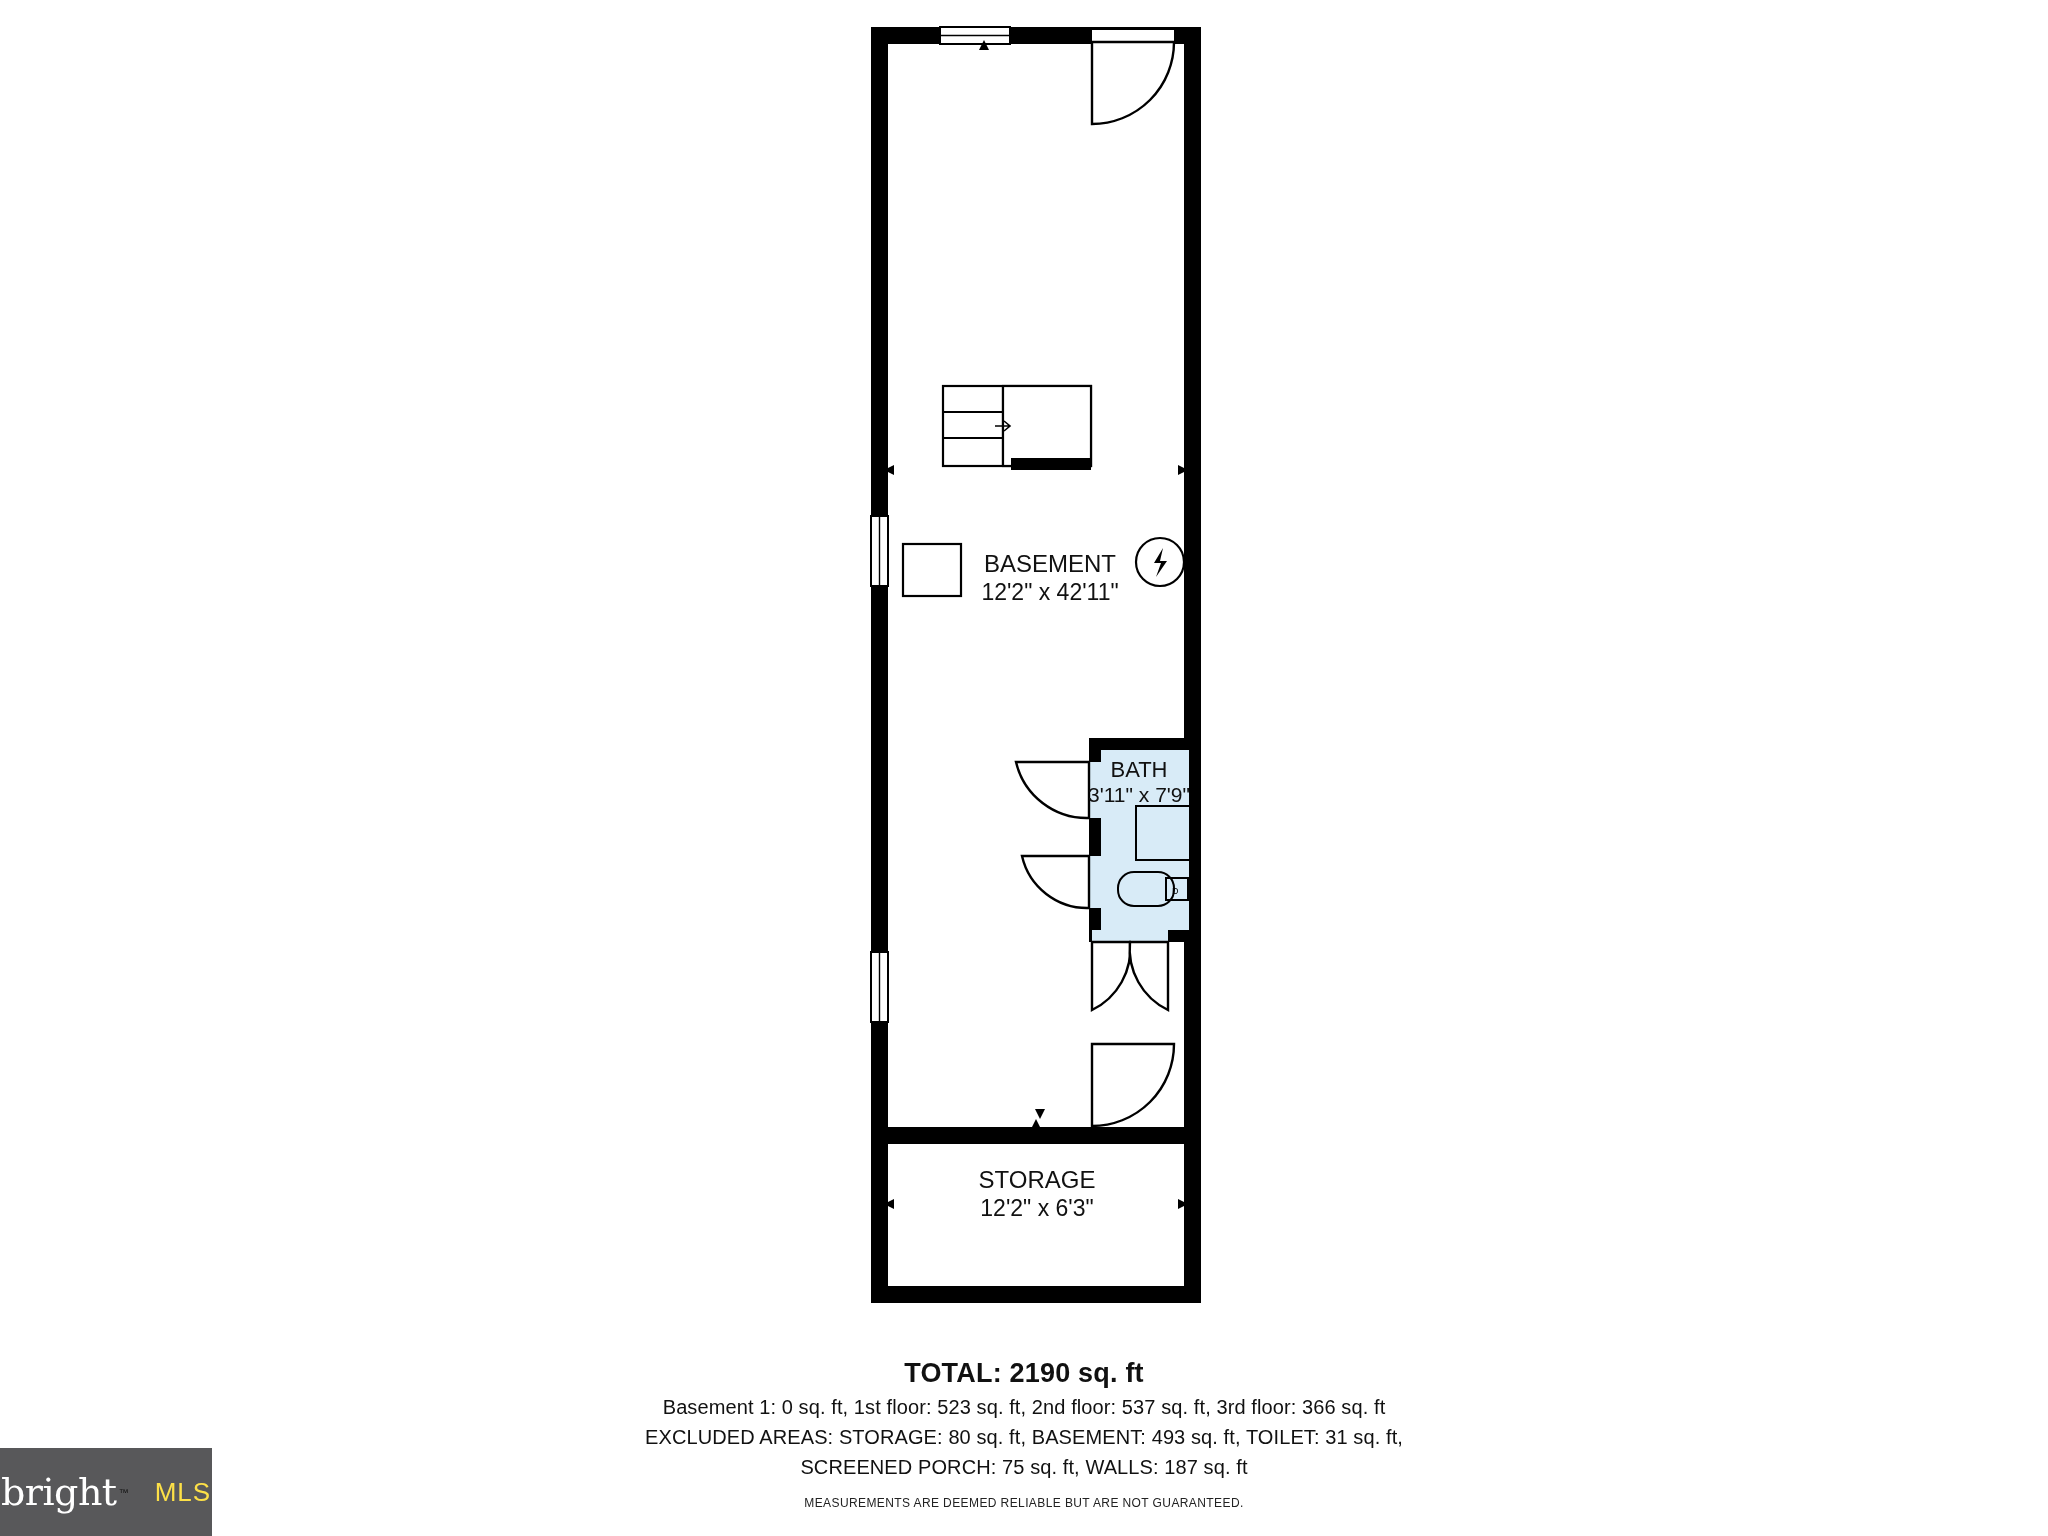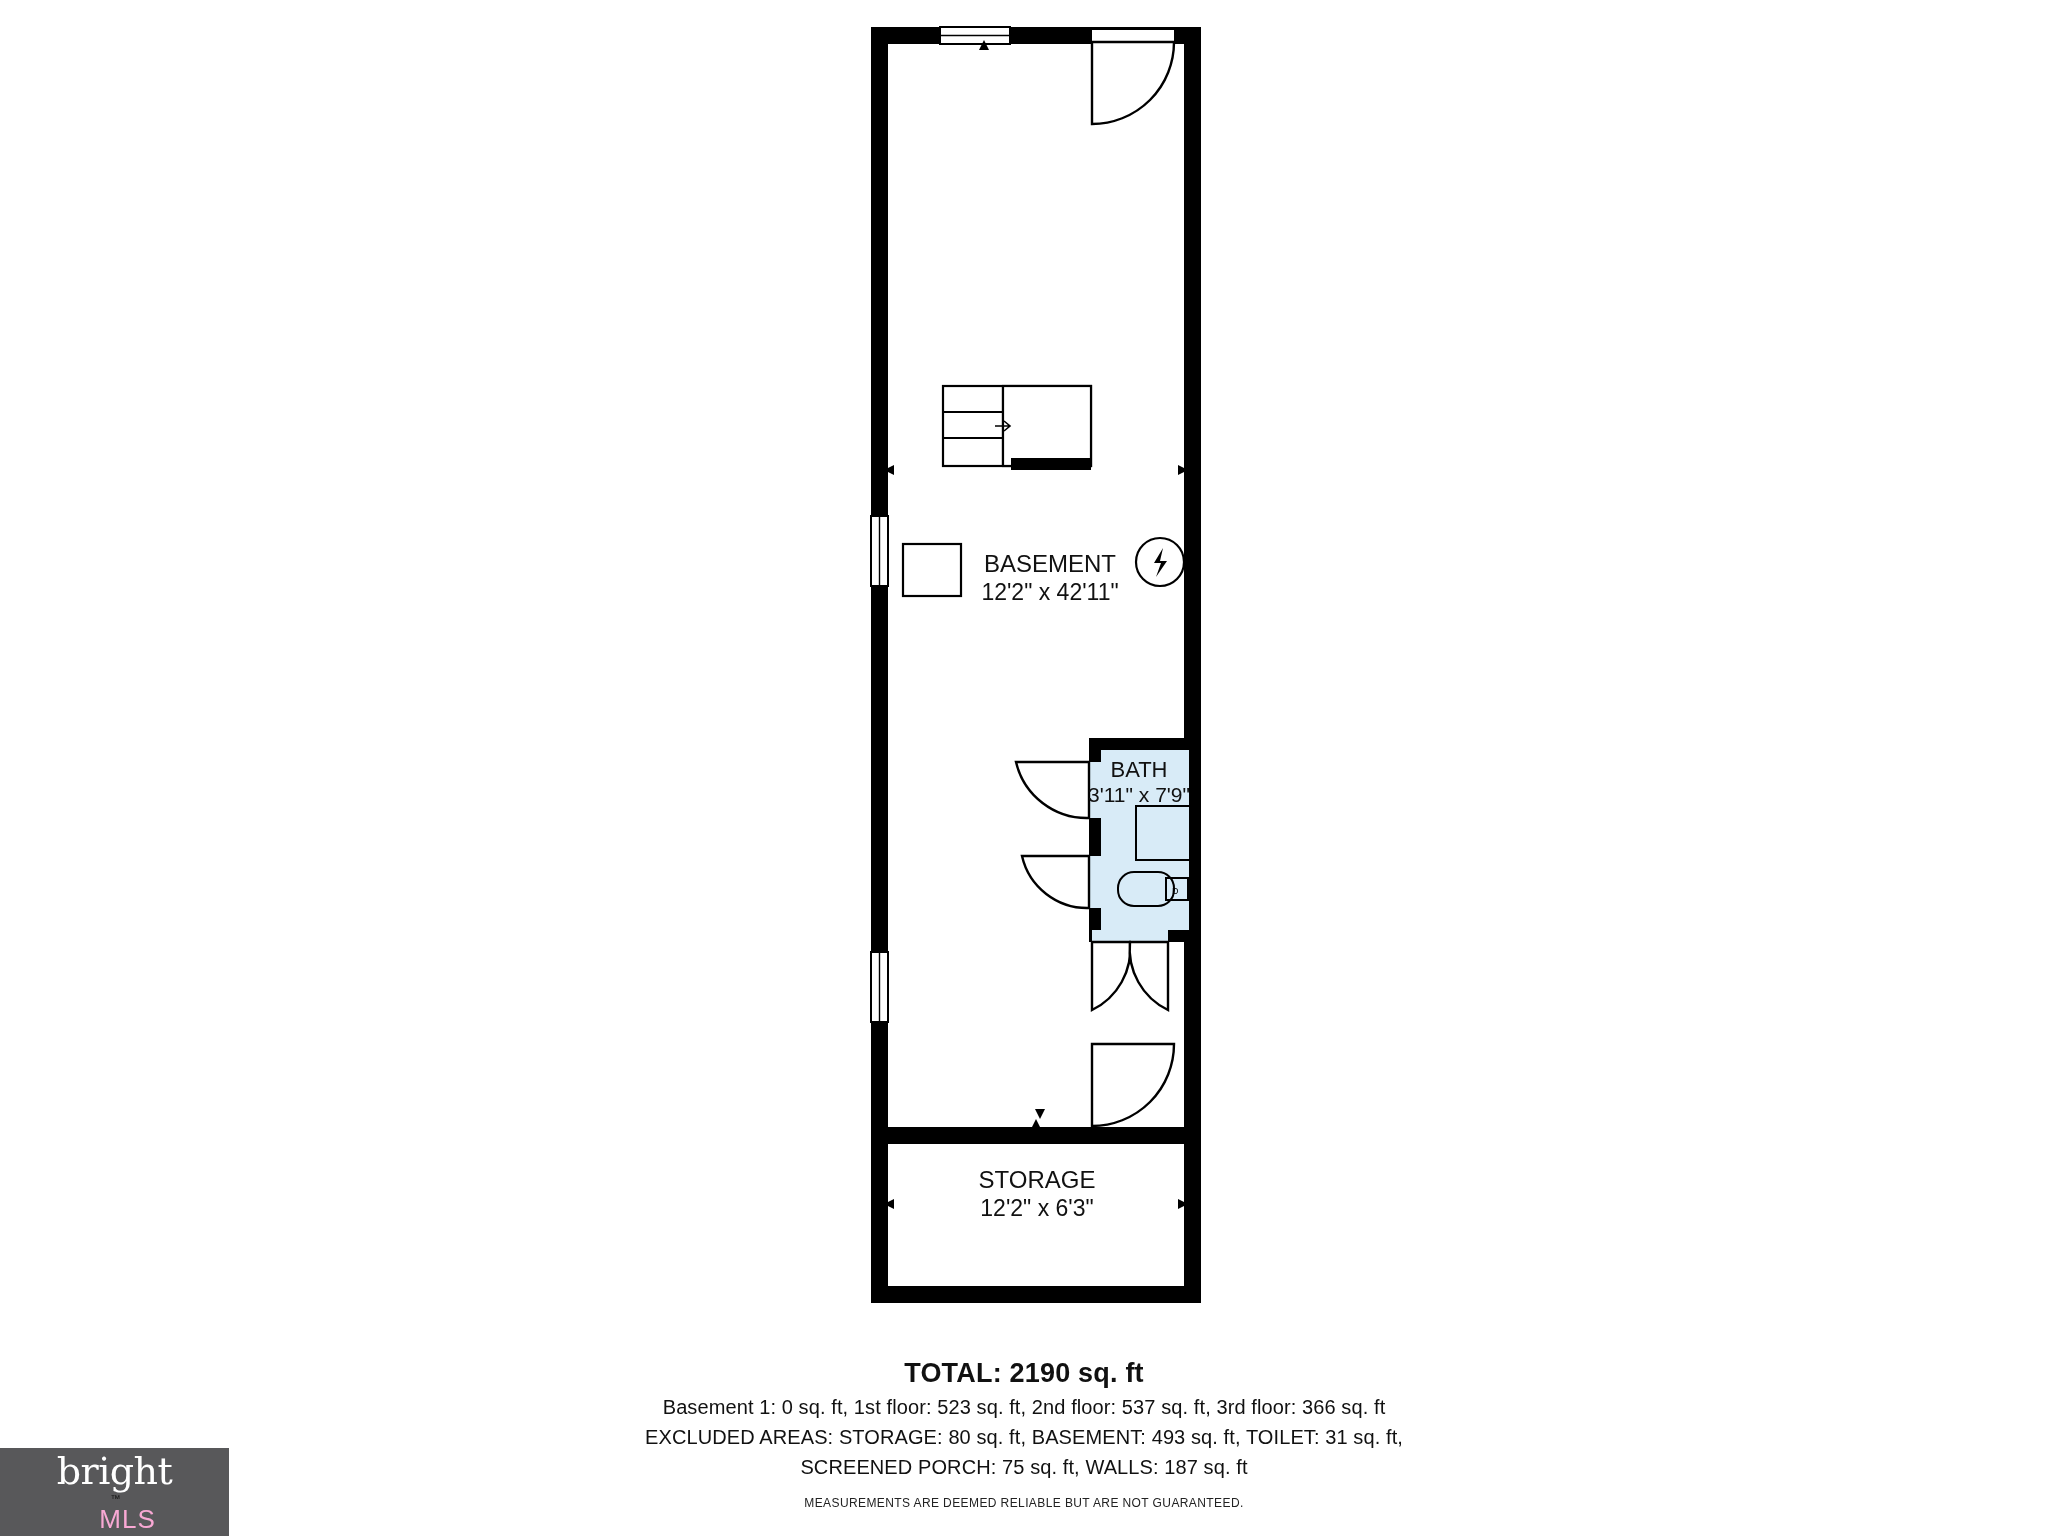--- a/index.html
+++ b/index.html
@@ -49,39 +49,38 @@
     font-size: 12px;
     letter-spacing: .4px;
     color: #222;
   }
 
   
   #logo {
     position: absolute;
     left: 0;
     bottom: 0;
-    width: 229px;
+    width: 212px;
     height: 88px;
     background: #58585a;
     display: flex;
     align-items: center;
     justify-content: center;
-    flex-direction: column;
   }
   #logo .wordmark {
     font-family: "DejaVu Serif", serif;
     color: #ffffff;
     font-size: 38px;
     letter-spacing: -0.5px;
     position: relative;
     display: inline-block;
   }
   #logo .mls {
     font-family: "Liberation Sans", sans-serif;
-    color: #f9a8d4;
+    color: #fde047;
     font-size: 26px;
     letter-spacing: 1px;
     margin-left: 26px;
   }
   #logo .tm {
     font-size: 10px;
     vertical-align: super;
     margin-left: 2px;
   }
 </style>

